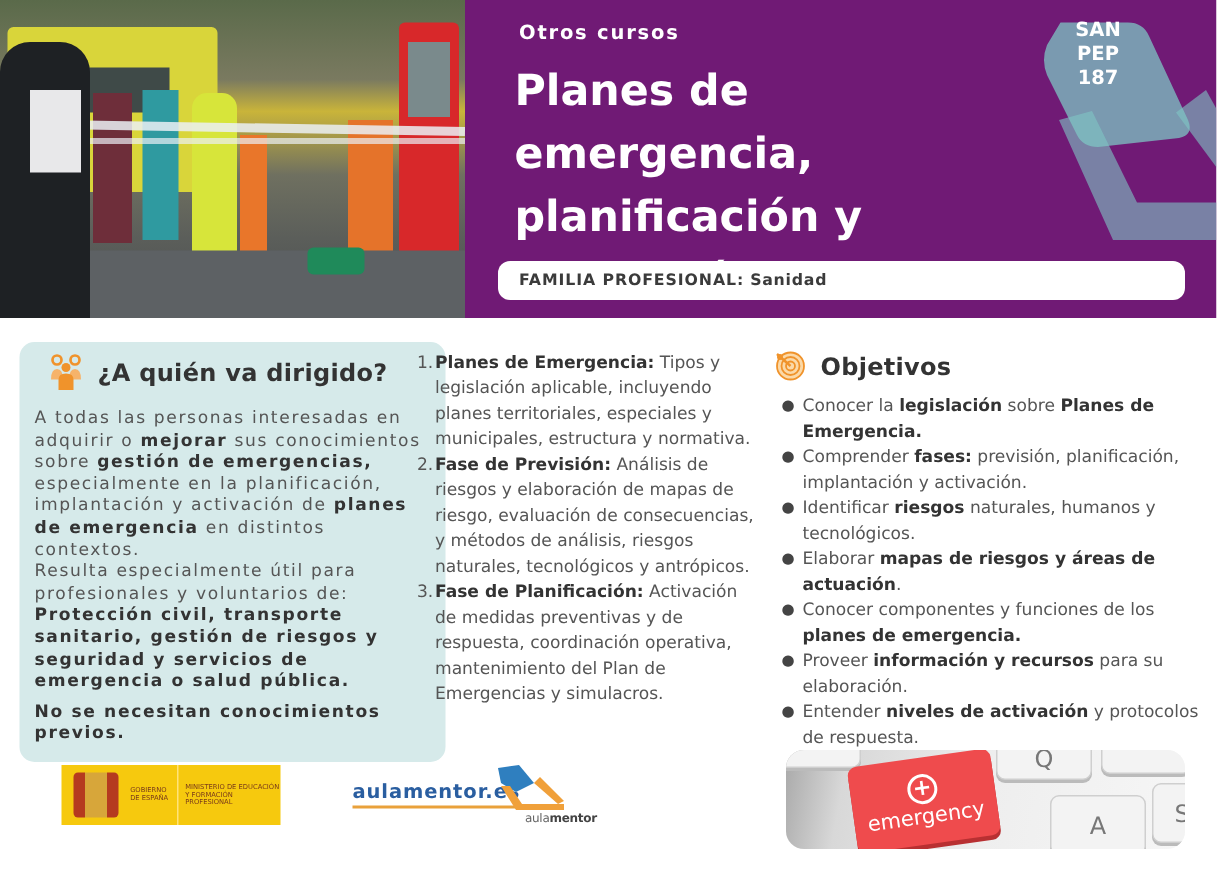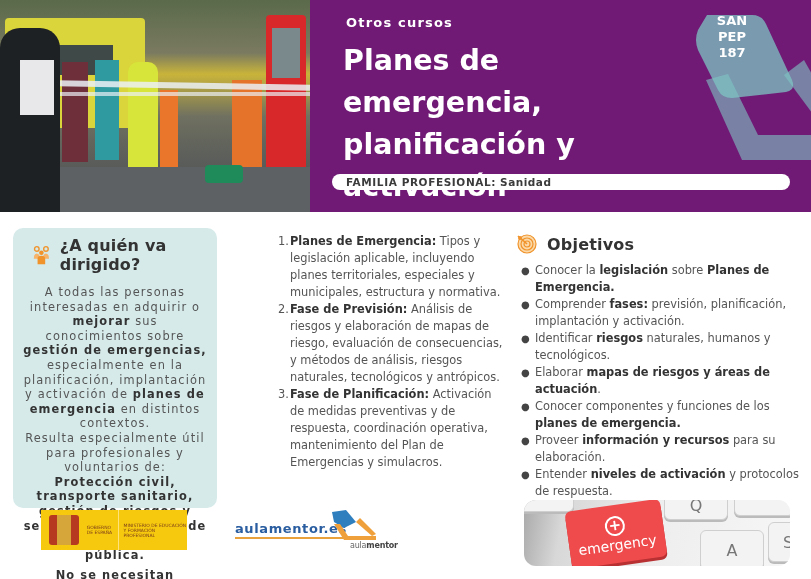--- a/index.html
+++ b/index.html
@@ -25,30 +25,30 @@
   .hero-photo .p3 { position: absolute; left: 95px; top: 60px; width: 24px; height: 100px; background: #2f9aa0; }
   .hero-photo .p4 { position: absolute; left: 62px; top: 62px; width: 26px; height: 100px; background: #6e2e3a; }
   .hero-photo .p5 { position: absolute; left: 232px; top: 80px; width: 30px; height: 90px; background: #e5732a; }
   .hero-photo .bag { position: absolute; left: 205px; top: 165px; width: 38px; height: 18px; background: #1f8a5a; border-radius: 4px; }
 
   .hero-panel { position: absolute; left: 310px; top: 0; width: 501px; height: 212px; background: #701a75; overflow: hidden; }
   .deco-shape { position: absolute; left: 382px; top: 10px; width: 140px; height: 160px; }
   .kicker { position: absolute; left: 36px; top: 15px; font-family: "DejaVu Sans", sans-serif; font-weight: bold; font-size: 13px; letter-spacing: 1.2px; color: #ffffff; }
   .title { position: absolute; left: 33px; top: 40px; width: 360px; font-family: "DejaVu Sans", sans-serif; font-weight: bold; font-size: 28.5px; line-height: 42px; color: #ffffff; }
   .code-badge { position: absolute; left: 398px; top: 13px; width: 48px; text-align: center; font-weight: bold; font-size: 13px; line-height: 16px; color: #ffffff; }
-  .family-bar { position: absolute; left: 22px; top: 174px; width: 458px; height: 16px; background: #ffffff; border-radius: 8px; padding: 0 14px; display: flex; align-items: center; text-align: right; }
+  .family-bar { position: absolute; left: 22px; top: 174px; width: 458px; height: 26px; background: #ffffff; border-radius: 8px; padding: 0 14px; display: flex; align-items: center; text-align: right; }
   .family-bar span { font-size: 10.5px; font-weight: bold; letter-spacing: 0.6px; color: #3b3b3b; }
   .family-bar .val { font-weight: bold; margin-left: 4px; letter-spacing: 0.5px; }
 
   
-  .col-a { position: absolute; left: 13px; top: 228px; width: 204px; height: 280px; background: #d6eaea; border-radius: 10px; padding: 8px 10px 0 10px; }
+  .col-a { position: absolute; left: 13px; top: 228px; width: 284px; height: 280px; background: #d6eaea; border-radius: 10px; padding: 8px 10px 0 10px; }
   .sec-head { display: flex; align-items: center; gap: 10px; }
   .sec-head h2 { font-size: 16px; font-weight: bold; color: #333333; letter-spacing: 0.2px; }
   .col-a .sec-head { margin-left: 10px; margin-bottom: 11px; }
-  .col-a p { font-size: 11.4px; line-height: 14.6px; letter-spacing: 1.1px; color: #555555; text-align: center; }
+  .col-a p { font-size: 11.4px; line-height: 14.6px; letter-spacing: 1.1px; color: #555555; }
   .col-a p b { color: #333333; font-weight: bold; }
   .col-a p.strong { font-weight: bold; color: #333333; }
   .col-a p.note { margin-top: 6px; font-weight: bold; color: #333333; line-height: 14.5px; }
 
   .col-b { position: absolute; left: 273px; top: 233px; width: 236px; }
   .col-b .sec-head { margin-bottom: 9px; }
   .col-b ol { list-style: none; font-size: 11.4px; line-height: 17px; color: #555555; }
   .col-b li { display: flex; }
   .col-b li .num { width: 17px; flex: 0 0 17px; text-align: left; padding-left: 5px; }
   .col-b li b { color: #333333; text-align: center; }

